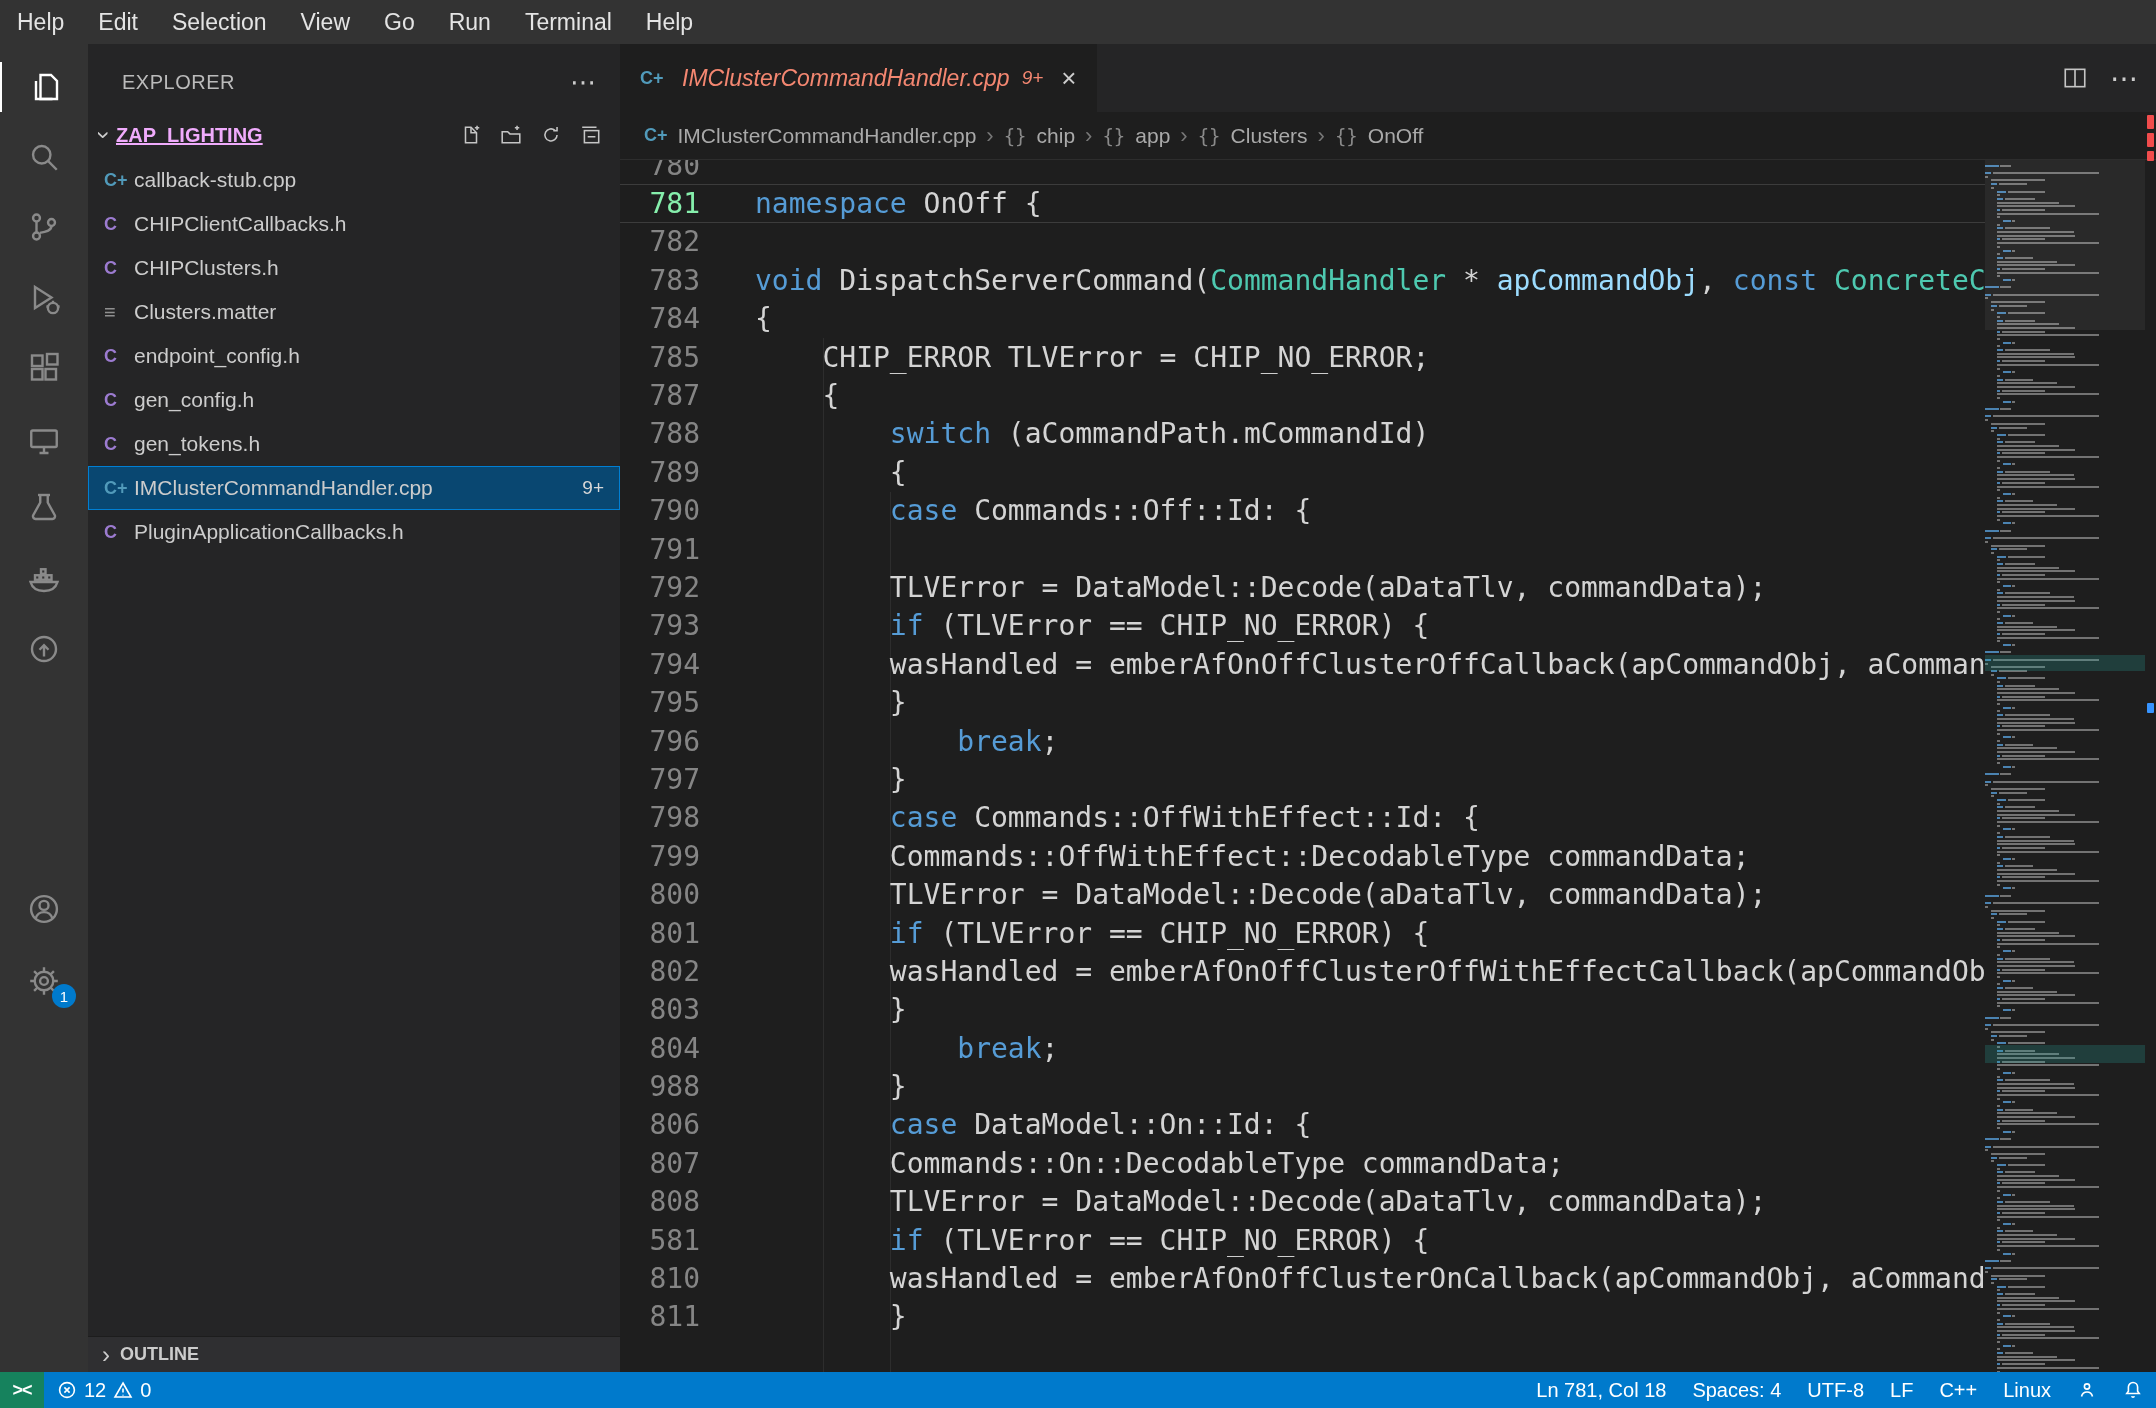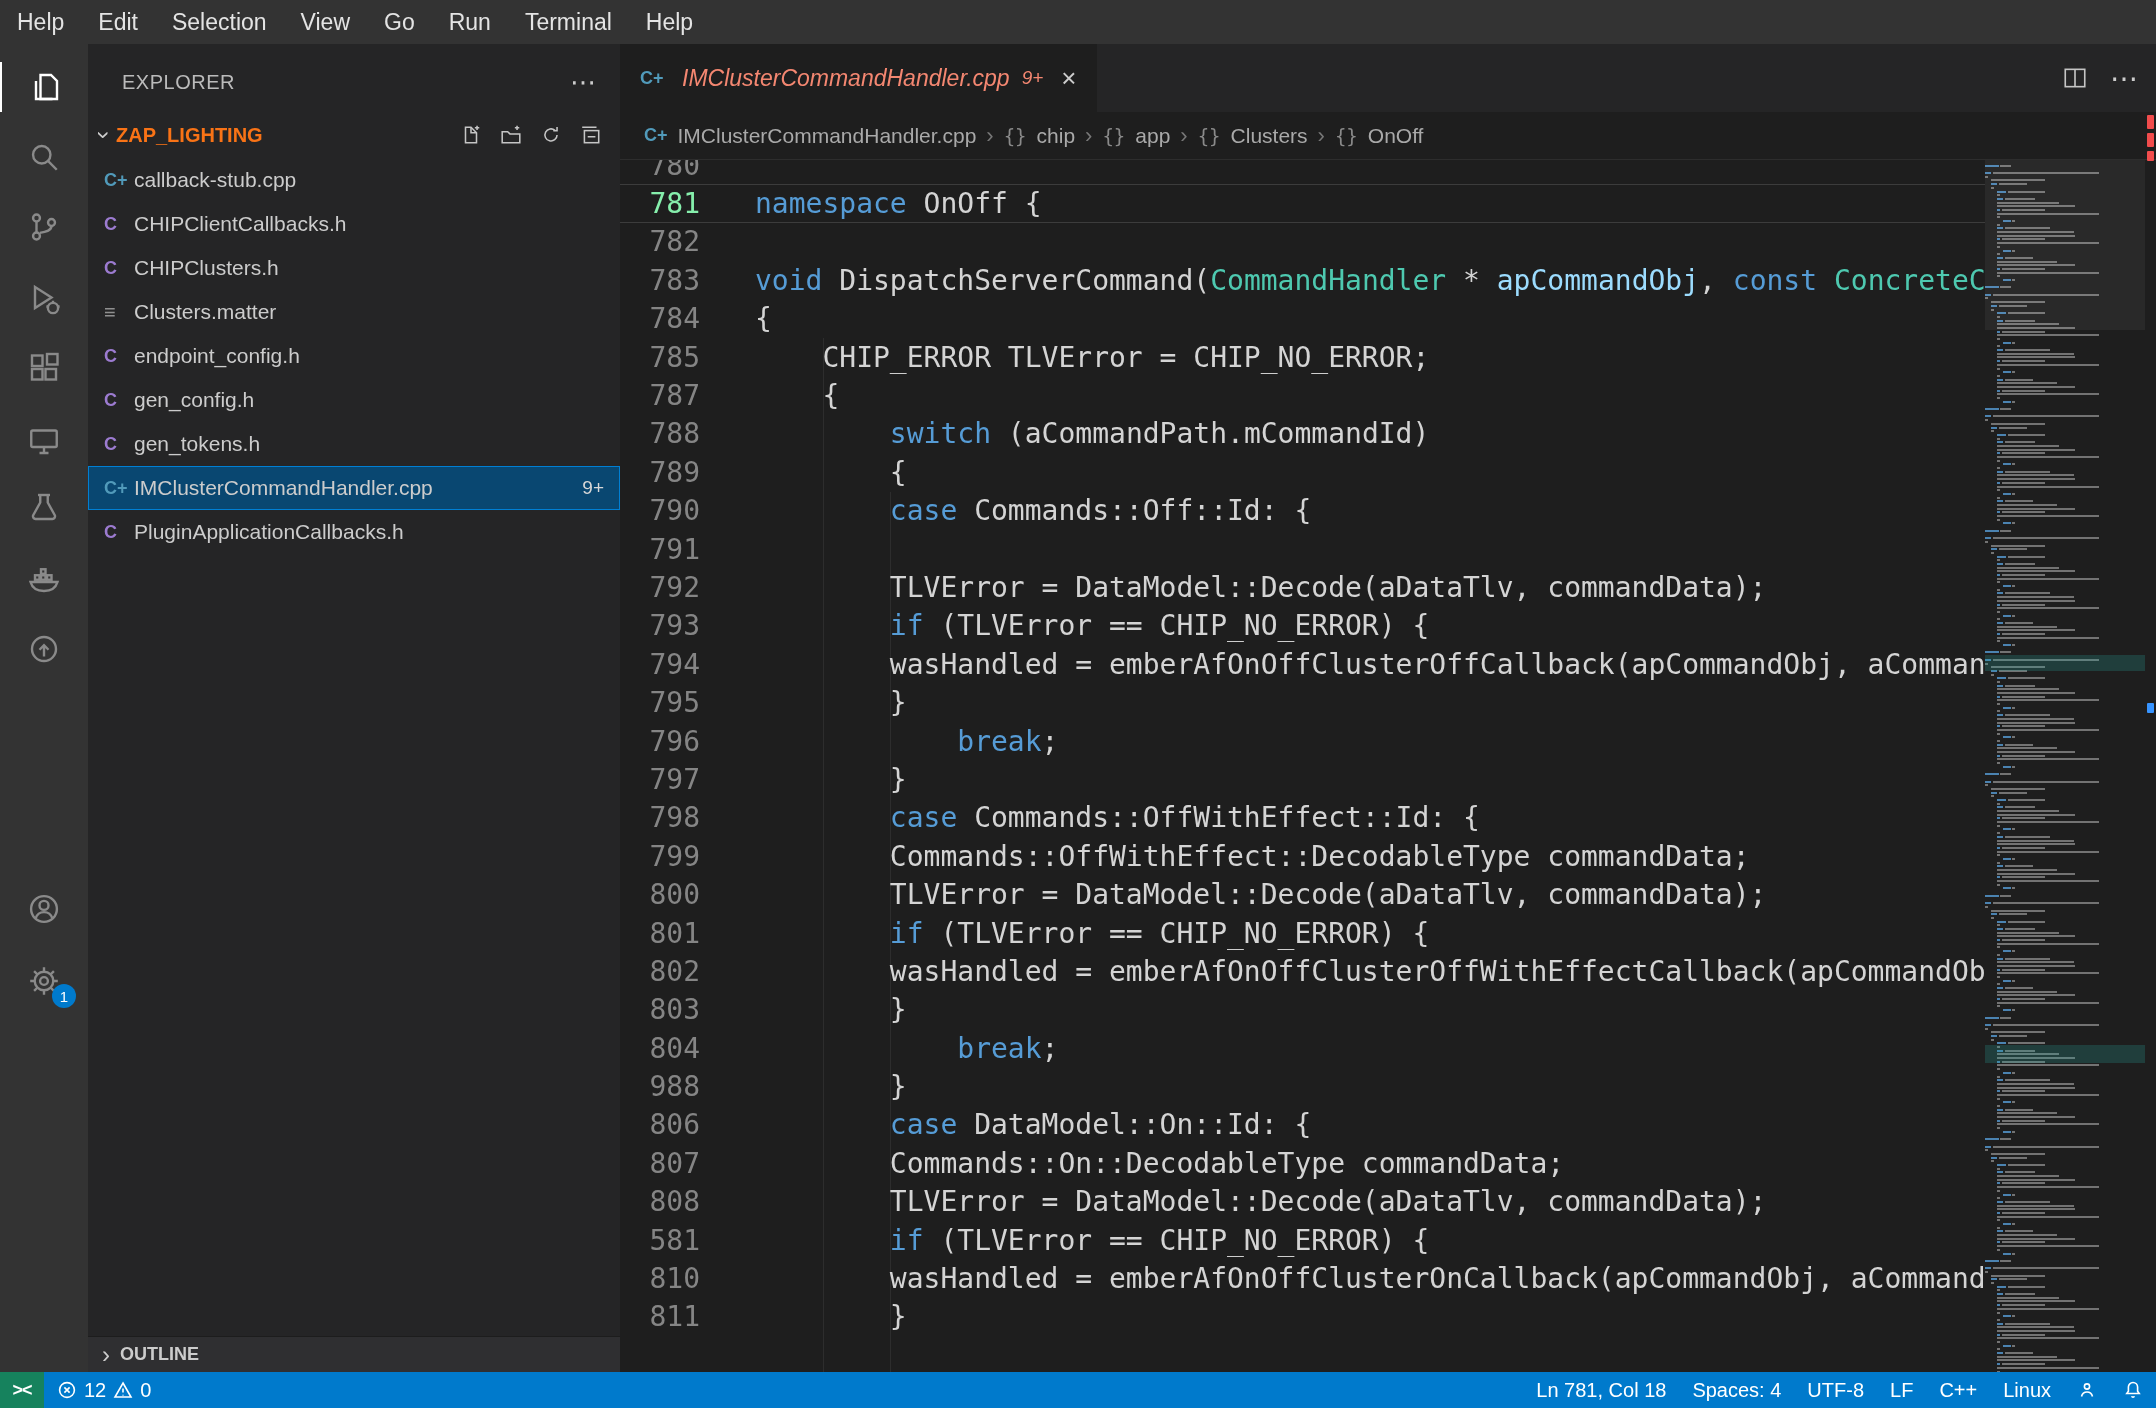--- a/index.html
+++ b/index.html
@@ -19,21 +19,21 @@
   .ab-badge { position:absolute; right:12px; bottom:-2px; width:24px; height:24px; border-radius:12px; background:#007acc; color:#fff; font-size:15px; display:flex; align-items:center; justify-content:center; }
 
   
   .sidebar { left:88px; top:44px; width:532px; height:1328px; background:#252526; }
   .sb-header { height:68px; display:flex; align-items:center; padding:8px 24px 0 34px; }
   .sb-title { font-size:20px; letter-spacing:0.5px; color:#bbbbbb; flex:1; }
   .sb-more { font-size:26px; color:#cccccc; cursor:default; }
   .sb-section { height:46px; display:flex; align-items:center; padding:0 18px 0 12px; }
   .chev { font-size:24px; color:#cccccc; display:inline-block; }
   .chev.down { transform:rotate(90deg); }
-  .sb-section-label { font-weight:bold; font-size:20px; color:#f97316; margin-left:8px; flex:1; }
+  .sb-section-label { font-weight:bold; font-size:20px; color:#f0abfc; margin-left:8px; flex:1;text-decoration:underline; }
   .sb-actions { display:flex; gap:18px; }
   .sb-actions svg { width:22px; height:22px; stroke:#c5c5c5; fill:none; stroke-width:1.4; }
   .file-row { height:44px; display:flex; align-items:center; padding-left:16px; padding-right:16px; cursor:pointer; }
   .file-row.selected { background:#094771; outline:1px solid #007fd4; outline-offset:-1px; }
   .fi { width:30px; font-weight:bold; font-size:18px; flex:none; }
   .fi.cpp { color:#519aba; }
   .fi.h { color:#9c7bd0; }
   .fi.matter { color:#8f8f8f; font-size:20px; }
   .file-name { font-size:21px; color:#cccccc; flex:1; white-space:nowrap; overflow:hidden; }
   .file-badge { font-size:19px; color:#d7d7d7; }

